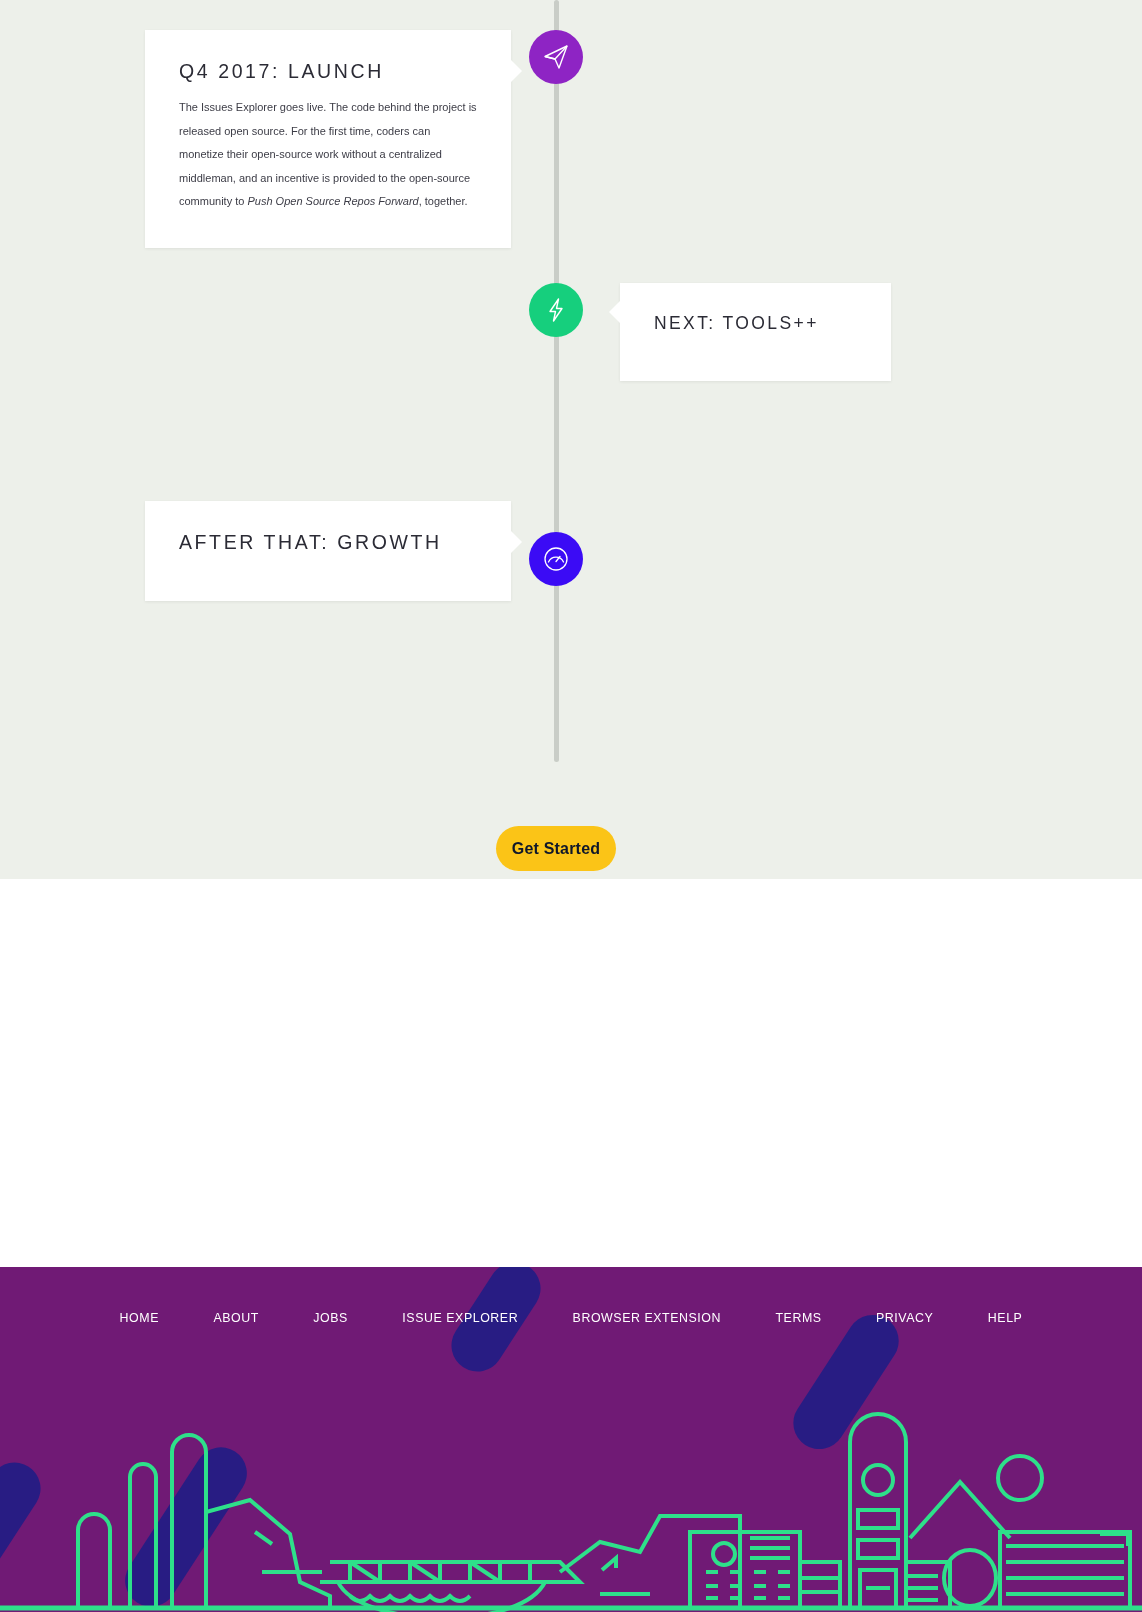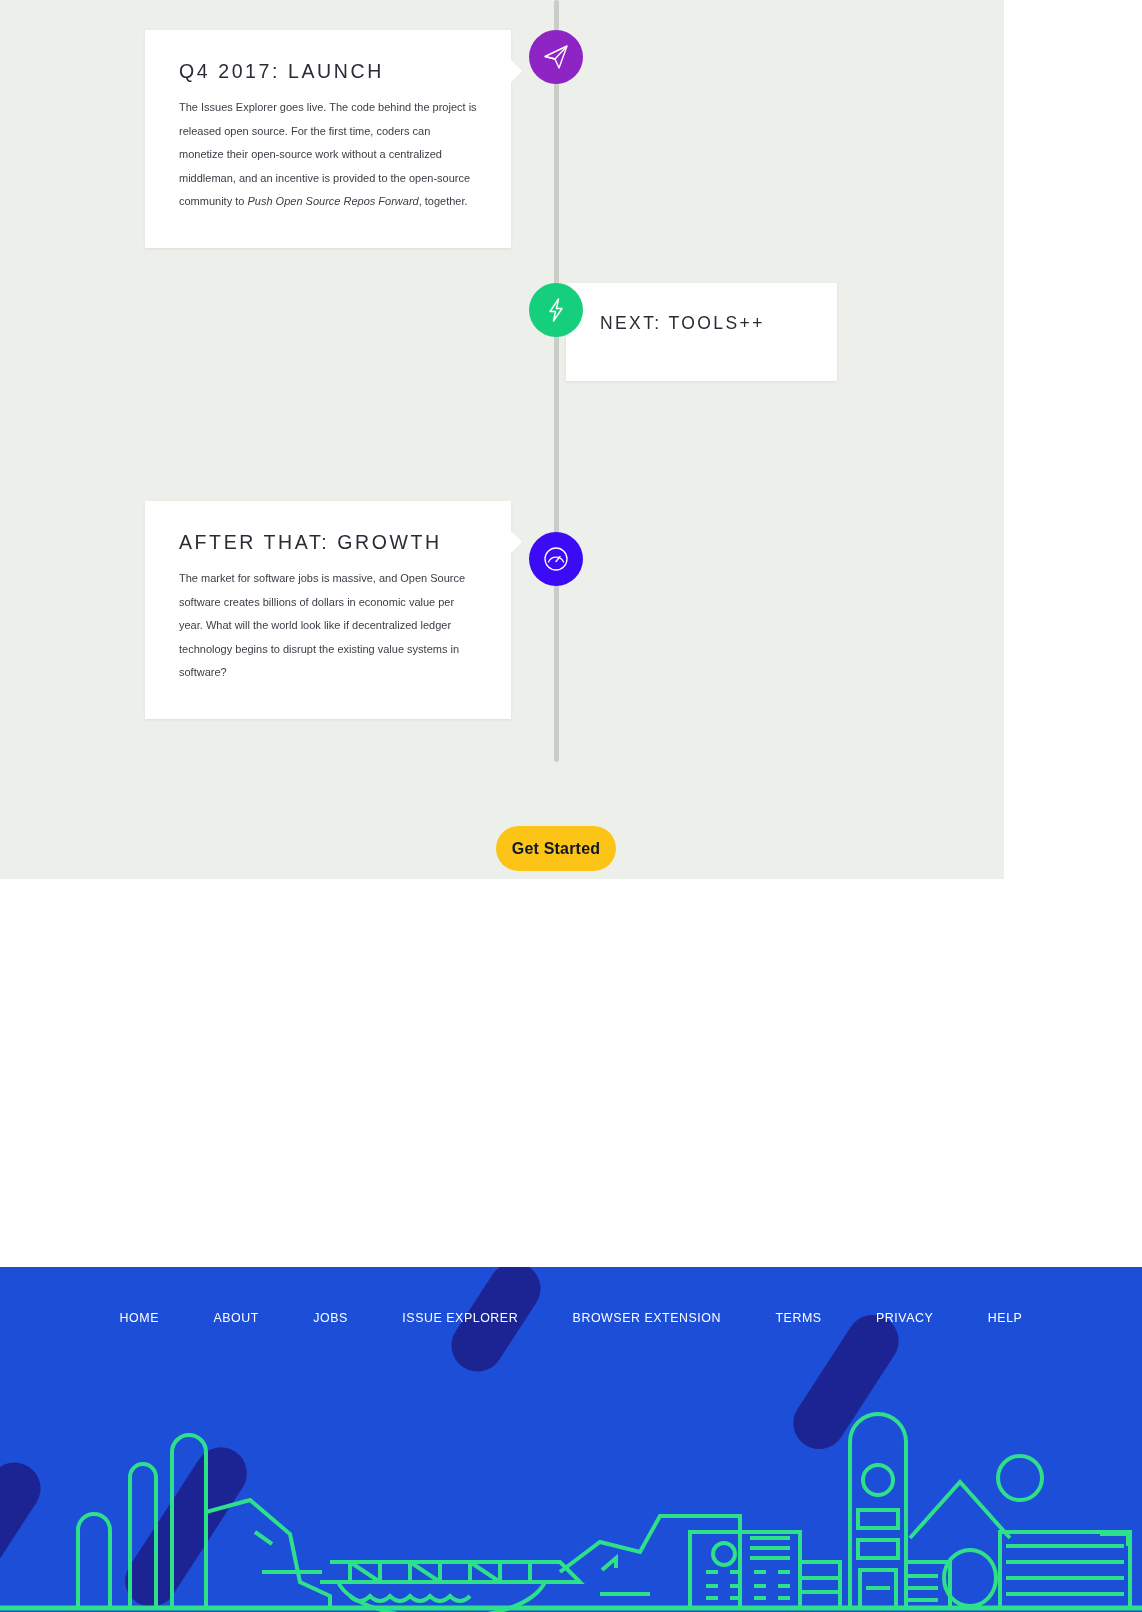--- a/index.html
+++ b/index.html
@@ -9,21 +9,21 @@
     height: 1612px;
     overflow: hidden;
     font-family: "Liberation Sans", sans-serif;
     background: #ffffff;
   }
   .page { position: relative; width: 1142px; height: 1612px; }
 
   
   .timeline-section {
     position: relative;
-    width: 1004px;
+    width: 1142px;
     height: 879px;
     background: #edf0ea;
     overflow: hidden;
     padding-left: 16px;
   }
   .timeline-rail {
     position: absolute;
     left: 554px;
     top: 0px;
     width: 5px;
@@ -32,21 +32,21 @@
     border-radius: 3px;
   }
 
   .tl-card {
     position: absolute;
     background: #ffffff;
     box-shadow: 0 1px 3px rgba(0,0,0,0.07);
     padding: 30px 34px 34px 34px;
   }
   .tl-card.left  { left: 145px; width: 366px; }
-  .tl-card.right { left: 566px; width: 271px; }
+  .tl-card.right { left: 620px; width: 271px; }
 
   
   .tl-card.left::after {
     content: "";
     position: absolute;
     right: -11px;
     top: 30px;
     width: 0; height: 0;
     border-top: 11px solid transparent;
     border-bottom: 11px solid transparent;
@@ -120,21 +120,21 @@
     width: 200px;
     height: 290px;
   }
 
   
   .footer {
     position: absolute;
     left: 0; top: 1267px;
     width: 1142px;
     height: 345px;
-    background: #1d4ed8;
+    background: #701a75;
     overflow: hidden;
   }
   .footer-stripe {
     position: absolute;
     background: #1b1d86;
     border-radius: 26px;
     opacity: 0.85;
   }
   .footer-nav {
     position: absolute;
@@ -185,21 +185,20 @@
       <div class="tl-title">NEXT: TOOLS++</div>
     </div>
     <div class="tl-dot" style="top:283px; background:#16cf7d;">
       <svg width="26" height="26" viewBox="0 0 26 26" fill="none" stroke="#ffffff" stroke-width="1.4" stroke-linejoin="round">
         <path d="M15.5 2 L7 14.5 L12.5 14.5 L10.5 24 L19 11.5 L13.5 11.5 Z"></path>
       </svg>
     </div>
 
     <div class="tl-card left" style="top:501px;">
       <div class="tl-title">AFTER THAT: GROWTH</div>
-      <div class="tl-body">The market for software jobs is massive, and Open Source software creates billions of dollars in economic value per year. What will the world look like if decentralized ledger technology begins to disrupt the existing value systems in software?</div>
     </div>
     <div class="tl-dot" style="top:532px; background:#3b0bf5;">
       <svg width="28" height="28" viewBox="0 0 28 28" fill="none" stroke="#ffffff" stroke-width="1.3" stroke-linecap="round">
         <circle cx="14" cy="14" r="11"></circle>
         <path d="M6.5 17 A8.2 8.2 0 0 1 21.5 17"></path>
         <path d="M14 16.5 L18 11.5"></path>
       </svg>
     </div>
 
     <button class="get-started">Get Started</button>

